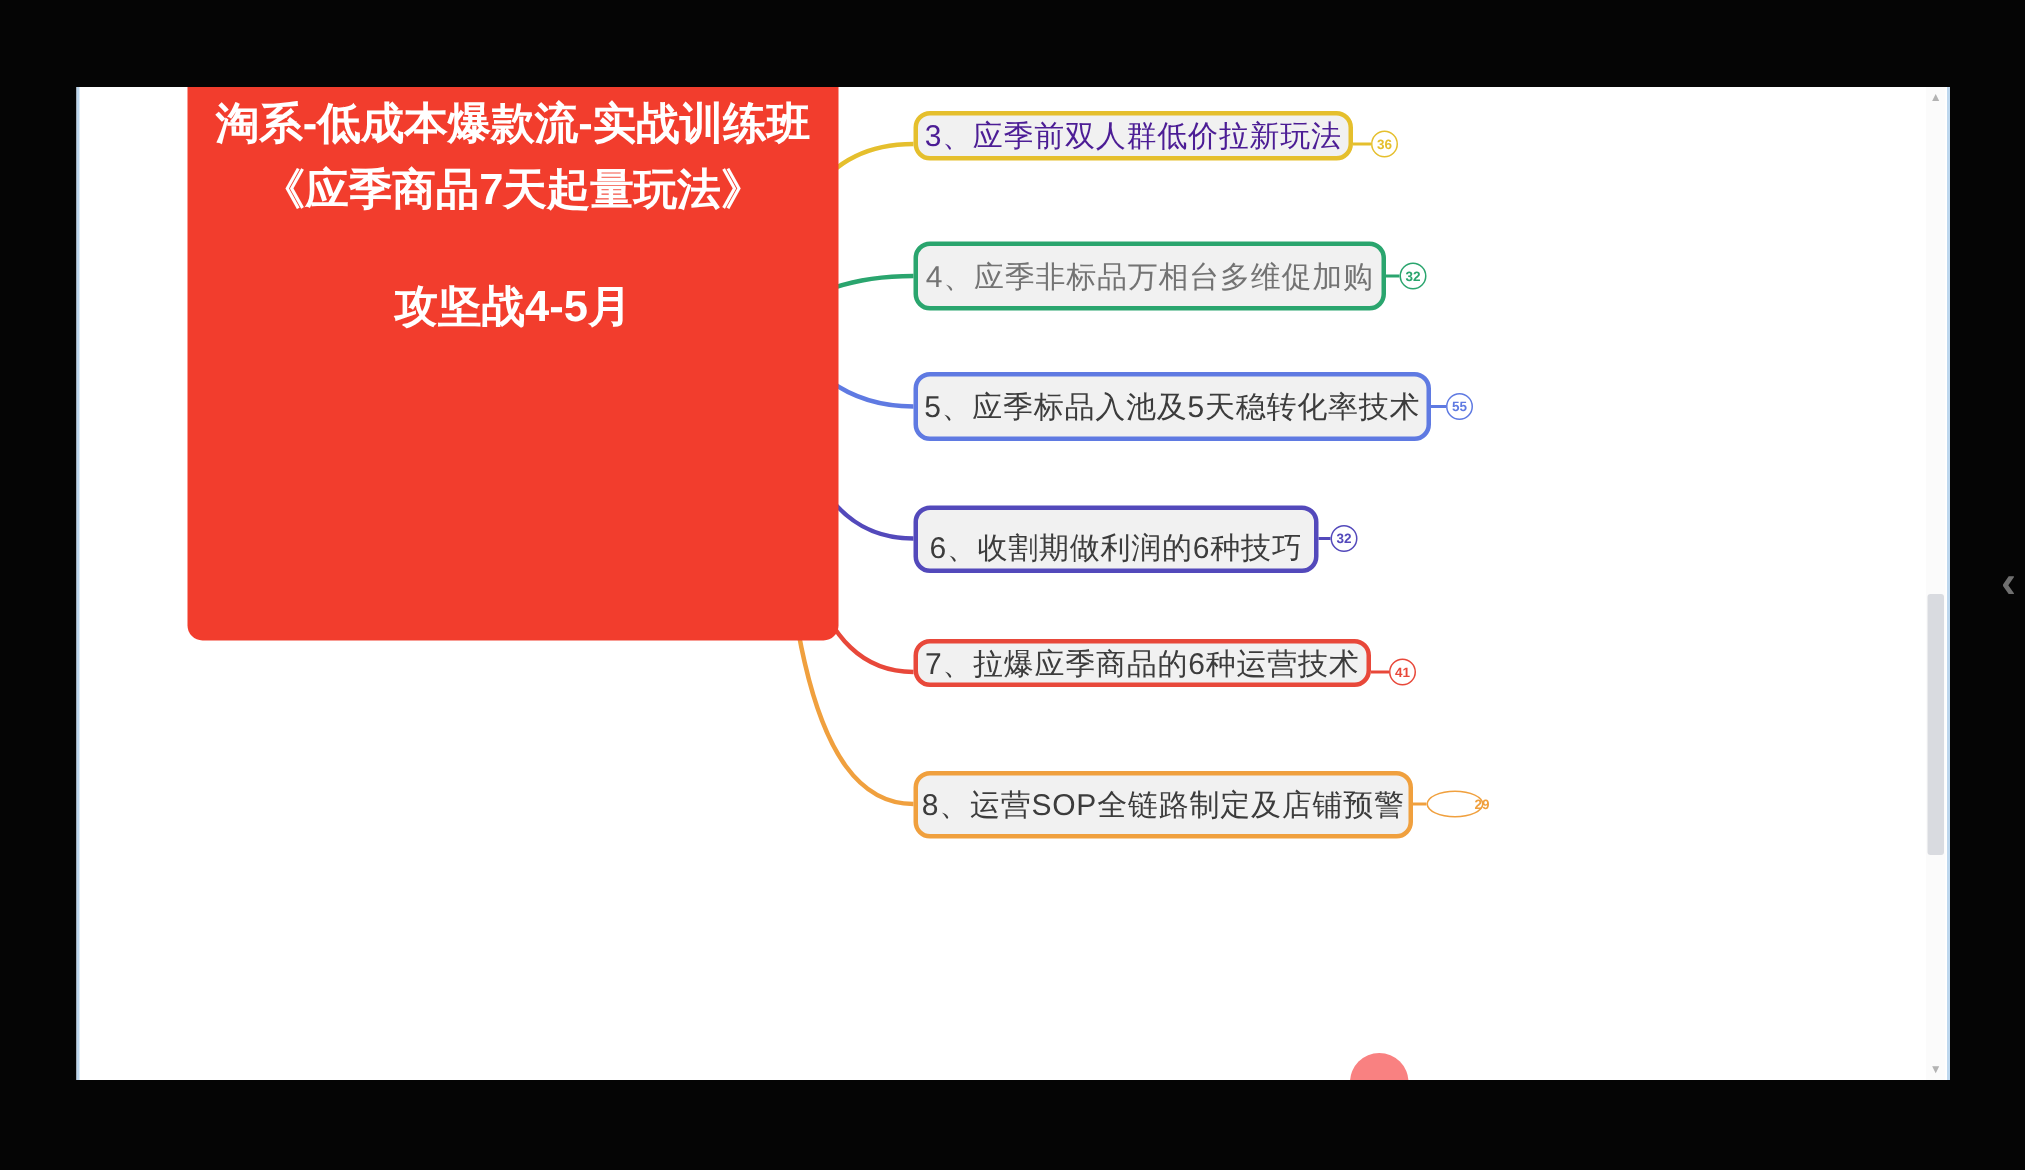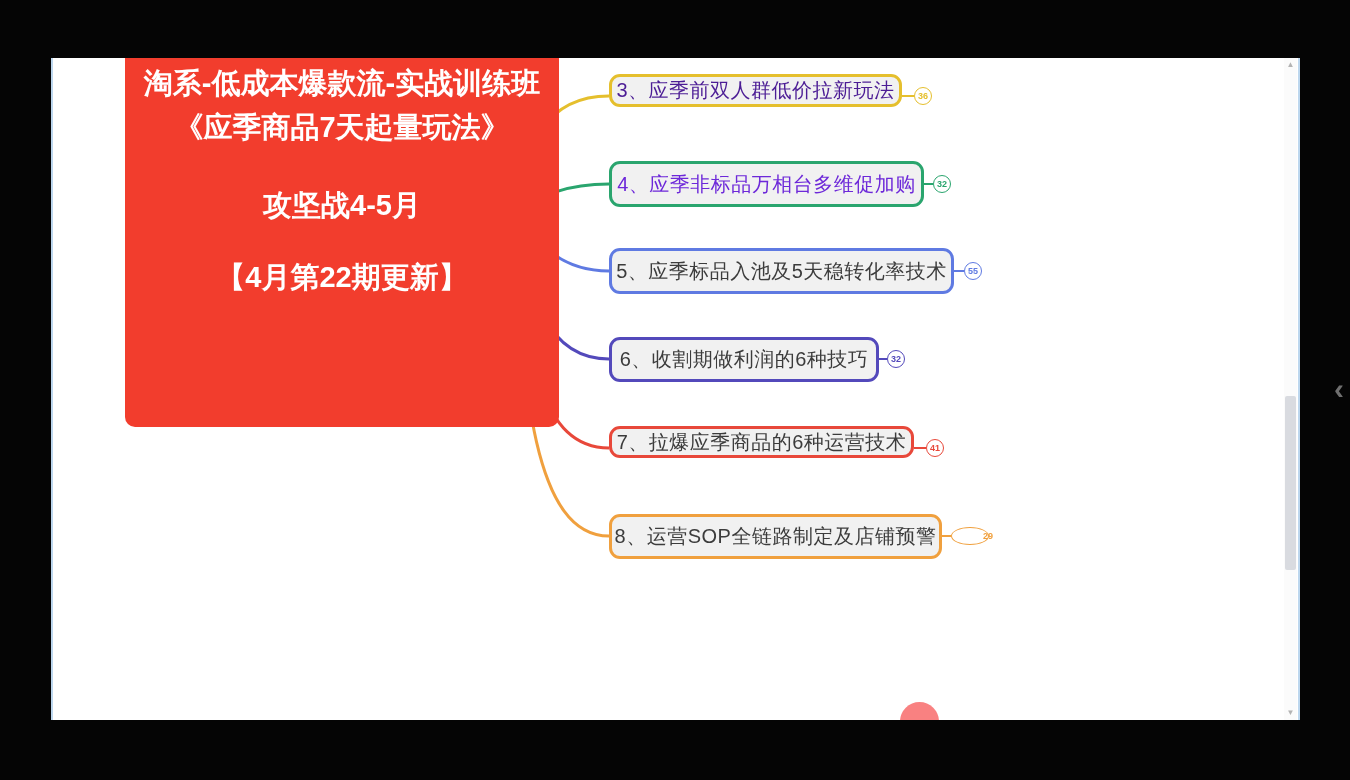--- a/index.html
+++ b/index.html
@@ -90,39 +90,38 @@
     <line x1="901" y1="213" x2="911" y2="213" stroke-width="2" style="stroke: rgb(95, 122, 226);"></line>
     <line x1="826" y1="301" x2="834" y2="301" stroke-width="2" style="stroke: rgb(83, 73, 187);"></line>
     <line x1="861" y1="390" x2="873" y2="390" stroke-width="2" style="stroke: rgb(232, 72, 58);"></line>
     <line x1="889" y1="478" x2="898" y2="478" stroke-width="2" style="stroke: rgb(240, 160, 62);"></line>
   </svg>
 
   <div class="root-topic" style="background-color: rgb(242, 61, 45); color: rgb(255, 255, 255);">
     <p>淘系-低成本爆款流-实战训练班</p>
     <p class="m1">《应季商品7天起量玩法》</p>
     <p class="m2">攻坚战4-5月</p>
-    <p class="m3">【4月第22期更新】</p>
   </div>
 
   <div class="node" style="left: 556px; top: 16px; width: 293px; height: 33px; border-color: rgb(229, 191, 45); background-color: rgb(241, 241, 241); color: #4c1d95;">
     <span>3、应季前双人群低价拉新玩法</span>
   </div>
   <div class="badge" style="left: 861px; top: 29px; border-color: rgb(229, 191, 45); color: rgb(229, 191, 45);">36</div>
 
-  <div class="node" style="left: 556px; top: 103px; width: 315px; height: 46px; border-color: rgb(42, 165, 110); background-color: rgb(241, 241, 241); color: #6d28d9;">
+  <div class="node" style="left: 556px; top: 103px; width: 315px; height: 46px; border-color: rgb(42, 165, 110); background-color: rgb(241, 241, 241); color: #737373;">
     <span>4、应季非标品万相台多维促加购</span>
   </div>
   <div class="badge" style="left: 880px; top: 117px; border-color: rgb(42, 165, 110); color: rgb(42, 165, 110);">32</div>
 
   <div class="node" style="left: 556px; top: 190px; width: 345px; height: 46px; border-color: rgb(95, 122, 226); background-color: rgb(241, 241, 241); color: rgb(60, 60, 60);">
     <span>5、应季标品入池及5天稳转化率技术</span>
   </div>
   <div class="badge" style="left: 911px; top: 204px; border-color: rgb(95, 122, 226); color: rgb(95, 122, 226);">55</div>
 
-  <div class="node" style="left: 556px; top: 279px; width: 270px; height: 45px; border-color: rgb(83, 73, 187); background-color: rgb(241, 241, 241); color: rgb(60, 60, 60);">
+  <div class="node" style="left: 556px; top: 279px; width: 270px; height: 45px; border-color: rgb(83, 73, 187); background-color: rgb(241, 241, 241); color: rgb(60, 60, 60); align-items: flex-end;">
     <span>6、收割期做利润的6种技巧</span>
   </div>
   <div class="badge" style="left: 834px; top: 292px; border-color: rgb(83, 73, 187); color: rgb(83, 73, 187);">32</div>
 
   <div class="node" style="left: 556px; top: 368px; width: 305px; height: 32px; border-color: rgb(232, 72, 58); background-color: rgb(241, 241, 241); color: rgb(60, 60, 60);">
     <span>7、拉爆应季商品的6种运营技术</span>
   </div>
   <div class="badge" style="left: 873px; top: 381px; border-color: rgb(232, 72, 58); color: rgb(232, 72, 58);">41</div>
 
   <div class="node" style="left: 556px; top: 456px; width: 333px; height: 45px; border-color: rgb(240, 160, 62); background-color: rgb(241, 241, 241); color: rgb(60, 60, 60);">

